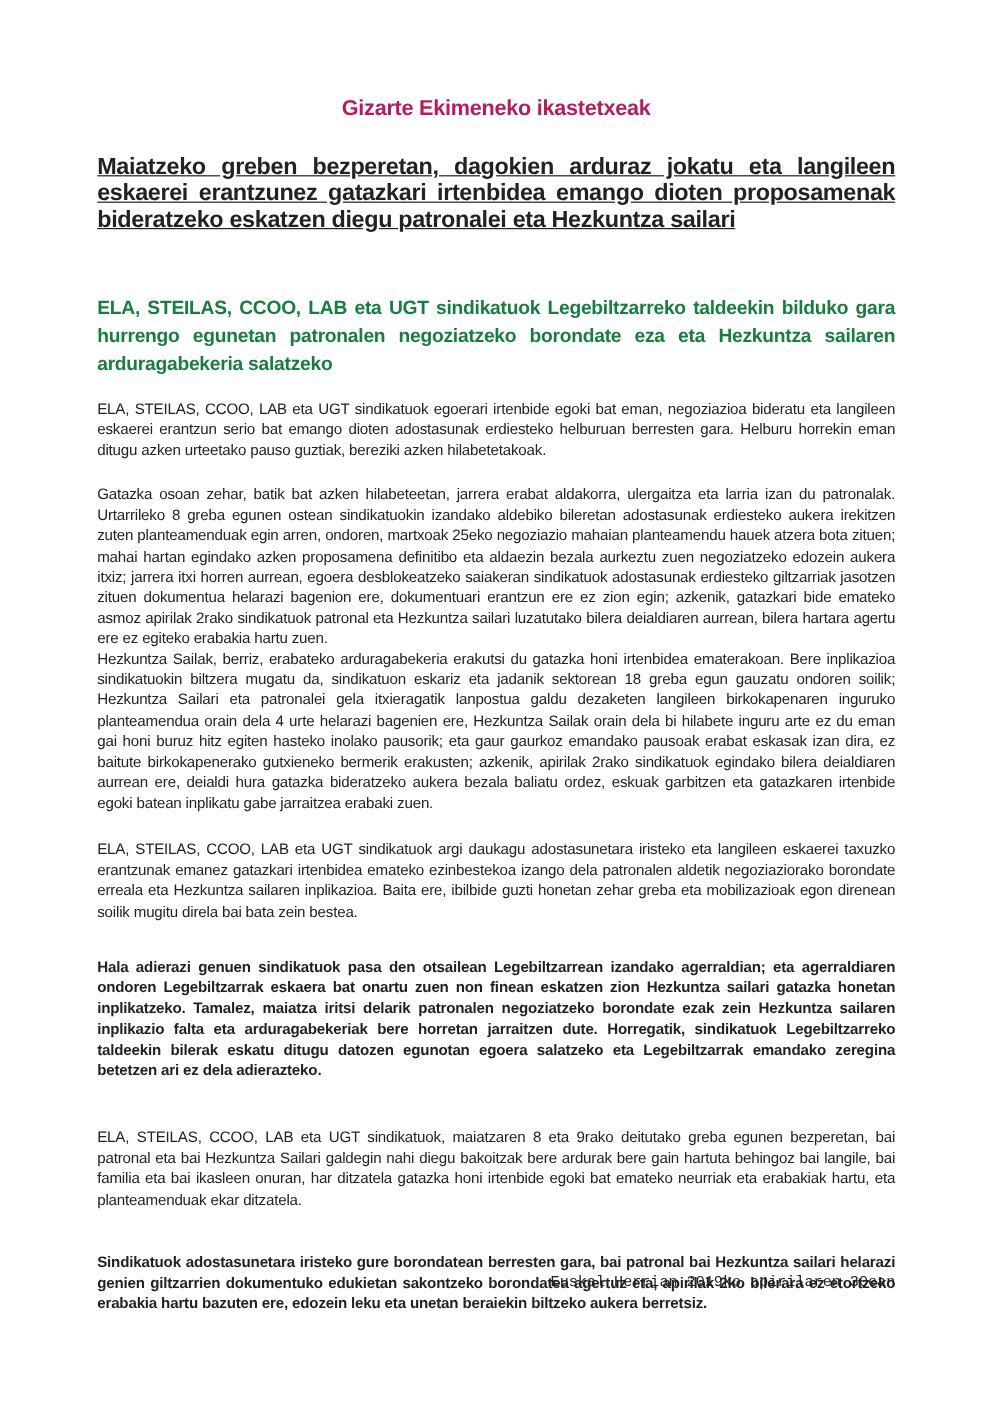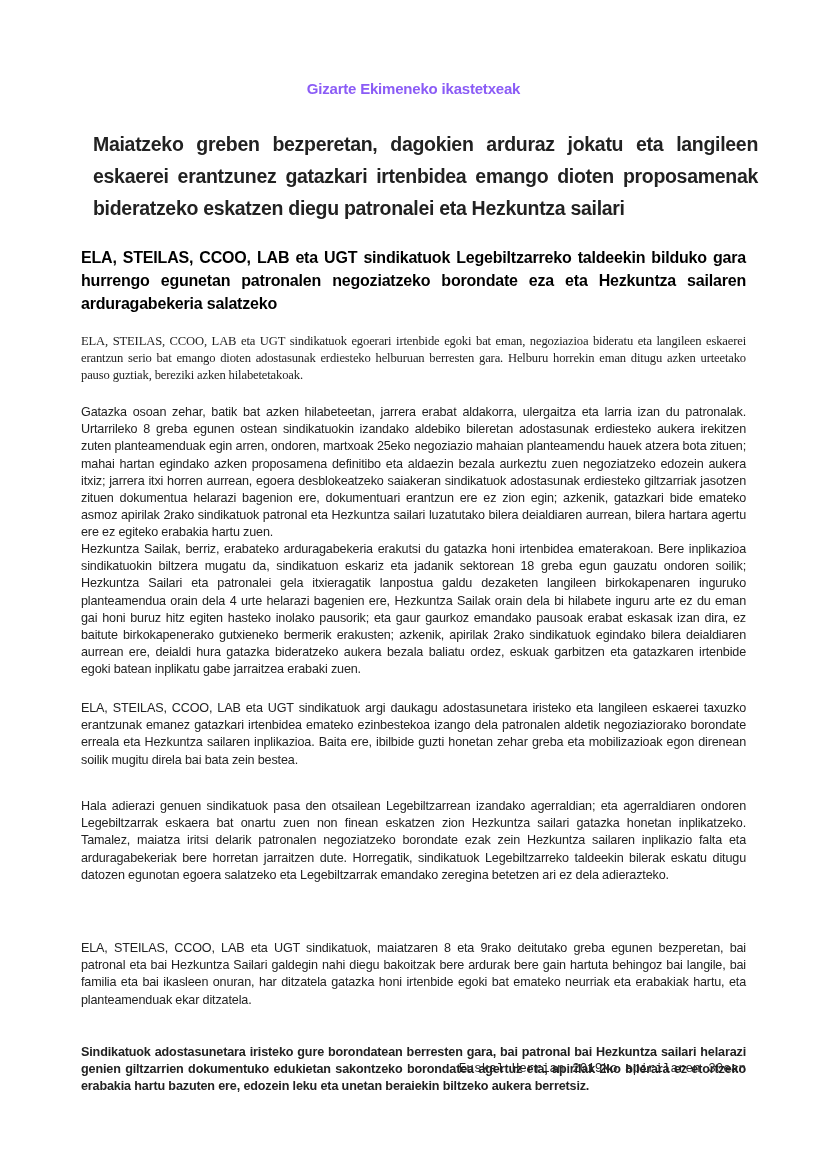--- a/index.html
+++ b/index.html
@@ -20,64 +20,65 @@
       left: 81px;
       top: 0;
       width: 665px;
     }
     .doc-title {
       position: absolute;
       top: 80px;
       left: 0;
       width: 665px;
       text-align: center;
-      font-size: 15px;
+      font-size: 18px;
       font-weight: bold;
-      color: #8b5cf6;
+      color: #be185d;
       letter-spacing: -0.2px;
     }
     .headline {
       position: absolute;
       top: 128px;
-      left: 12px;
+      left: 0;
       width: 665px;
       font-size: 19.5px;
       font-weight: bold;
-      line-height: 32px;
+      line-height: 22px;
       text-align: justify;
       color: #222;
       letter-spacing: -0.3px;
+      text-decoration: underline;
     }
     .subheadline {
       position: absolute;
       top: 246px;
       left: 0;
       width: 665px;
       font-size: 16px;
       font-weight: bold;
       line-height: 23px;
       text-align: justify;
-      color: #000000;
+      color: #15803d;
       letter-spacing: -0.2px;
     }
     .body-text {
       position: absolute;
       left: 0;
       width: 665px;
       font-size: 12.6px;
       line-height: 17.2px;
       text-align: justify;
       color: #222;
       letter-spacing: -0.15px;
     }
-    .p1 { top: 333px; font-family: Liberation Serif, serif; }
+    .p1 { top: 333px; }
     .p2 { top: 404px; }
     .p3 { top: 541px; }
     .p4 { top: 700px; }
-    .p5 { top: 798px; }
+    .p5 { top: 798px; font-weight: bold; }
     .p6 { top: 940px; }
     .p7 { top: 1044px; font-weight: bold; }
     .signature {
       position: absolute;
       top: 1061px;
       left: 0;
       width: 665px;
       text-align: right;
       font-size: 12.6px;
       line-height: 17px;

